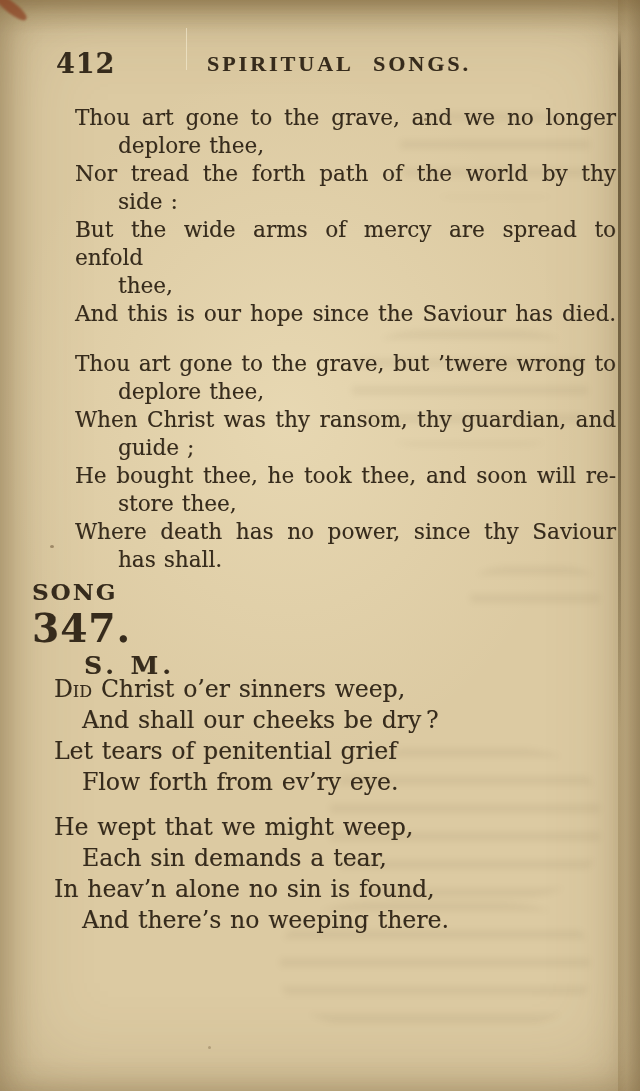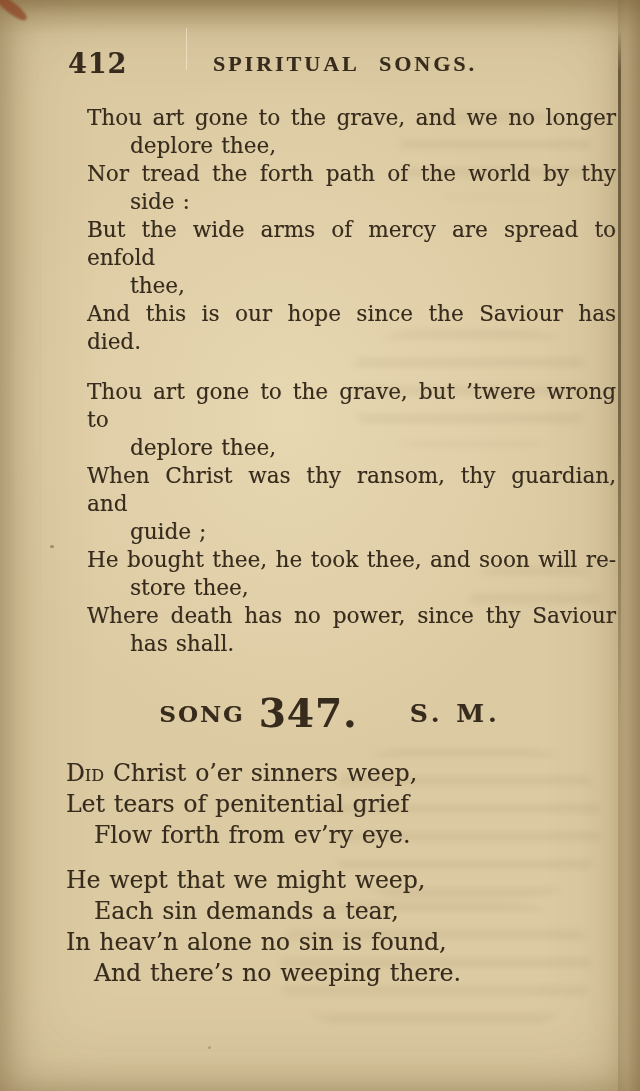--- a/index.html
+++ b/index.html
@@ -49,21 +49,21 @@
     background: repeating-linear-gradient(180deg, rgba(104,88,54,0.20) 0 9px, rgba(104,88,54,0) 9px 28px);
     border-radius: 30% / 40%;
   }
   .ghost.g1 { left:400px; top:112px; width:190px; height:86px; }
   .ghost.g2 { left:352px; top:330px; width:236px; height:116px; }
   .ghost.g3 { left:470px; top:566px; width:130px; height:52px; }
   .ghost.g4 { left:330px; top:748px; width:270px; height:150px; }
   .ghost.g5 { left:280px; top:902px; width:310px; height:126px; }
 
   
-  .content { position:relative; padding: 0 24px 0 44px; }
+  .content { position:relative; padding: 0 24px 0 32px; }
 
   .pagehead {
     position:relative; margin-top:46px; height:36px; line-height:36px;
     font-weight:bold;
   }
   .pagenum {
     position:absolute; left:24px; top:0;
     font-size:27px; letter-spacing:1px;
   }
   .runtitle {
@@ -75,22 +75,23 @@
 
   .hymn-prev { margin-top:22px; font-size:21.5px; word-spacing:0.06em; }
   .hymn-prev .stanza { margin:0; }
   .hymn-prev .stanza + .stanza { margin-top:22px; }
   .hymn-prev .line { line-height:28px; white-space:nowrap; }
   .hymn-prev .line.j { white-space:normal; text-align:justify; text-align-last:justify;margin-left:43px; }
   .hymn-prev .line.cont { margin-left:86px; }
 
   .songhead {
     margin-top:28px; margin-bottom:18px; height:54px;
-    display:flex; justify-content:center; align-items:center;
+    display:flex; justify-content:center; align-items:flex-start;
     font-weight:bold;
+    flex-direction:column;
   }
   .songhead .label  { font-size:23px; letter-spacing:2px; margin-right:14px; }
   .songhead .number { font-size:39px; letter-spacing:1px; }
   .songhead .meter  { font-size:25px; letter-spacing:4px; margin-left:52px; }
 
   .hymn-347 { margin-left:22px; font-size:23.5px; word-spacing:0.06em; }
   .hymn-347 .stanza { margin-top:14px; }
   .hymn-347 .stanza:first-child { margin-top:0; }
   .hymn-347 .line { line-height:31px; white-space:nowrap; }
   .hymn-347 .line.in { margin-left:28px; }
@@ -149,20 +150,21 @@
 
     <div class="songhead">
       <span class="label">SONG</span>
       <span class="number">347.</span>
       <span class="meter">S. M.</span>
     </div>
 
     <div class="hymn-347">
       <div class="stanza">
         <div class="line"><span class="sc">Did</span><span> Christ o’er sinners weep,</span></div>
+        <div class="line in">And shall our cheeks be dry ?</div>
         <div class="line">Let tears of penitential grief</div>
         <div class="line in">Flow forth from ev’ry eye.</div>
       </div>
       <div class="stanza">
         <div class="line">He wept that we might weep,</div>
         <div class="line in">Each sin demands a tear,</div>
         <div class="line">In heav’n alone no sin is found,</div>
         <div class="line in">And there’s no weeping there.</div>
       </div>
     </div>

